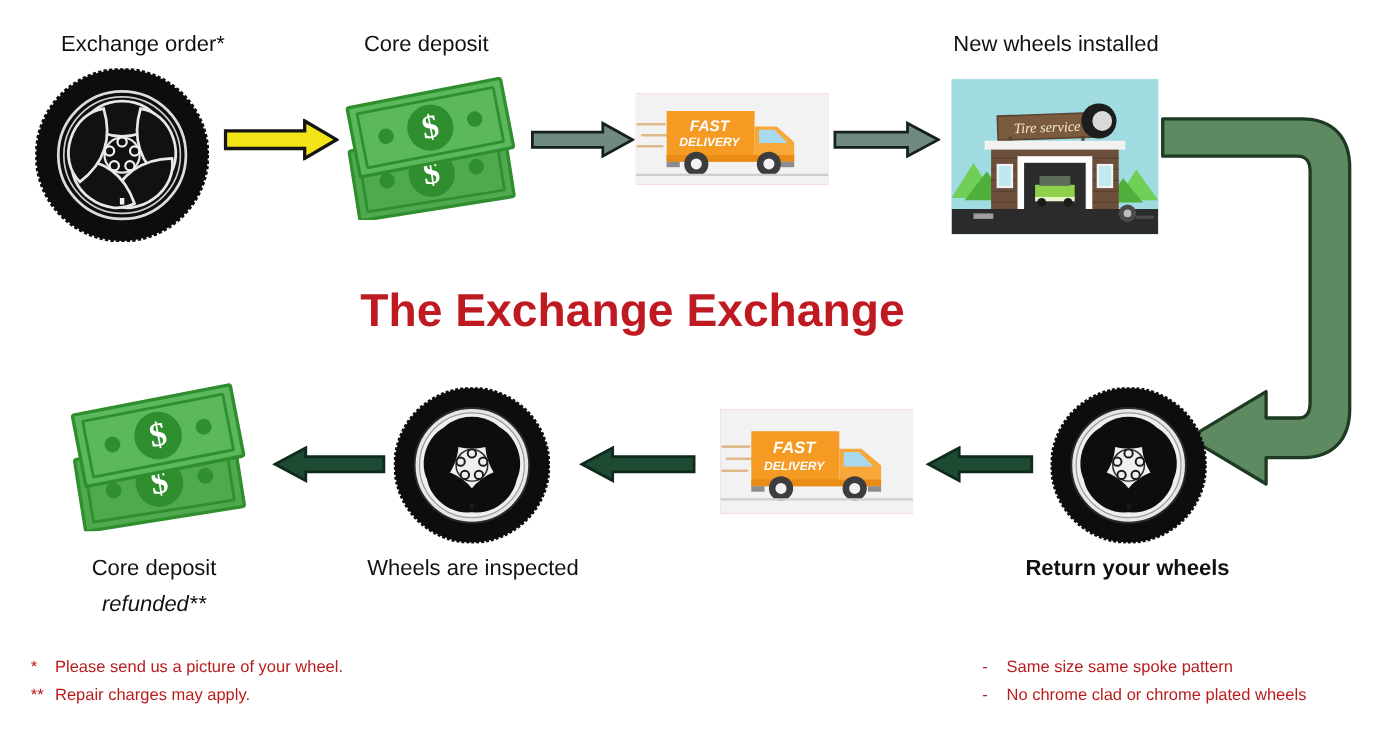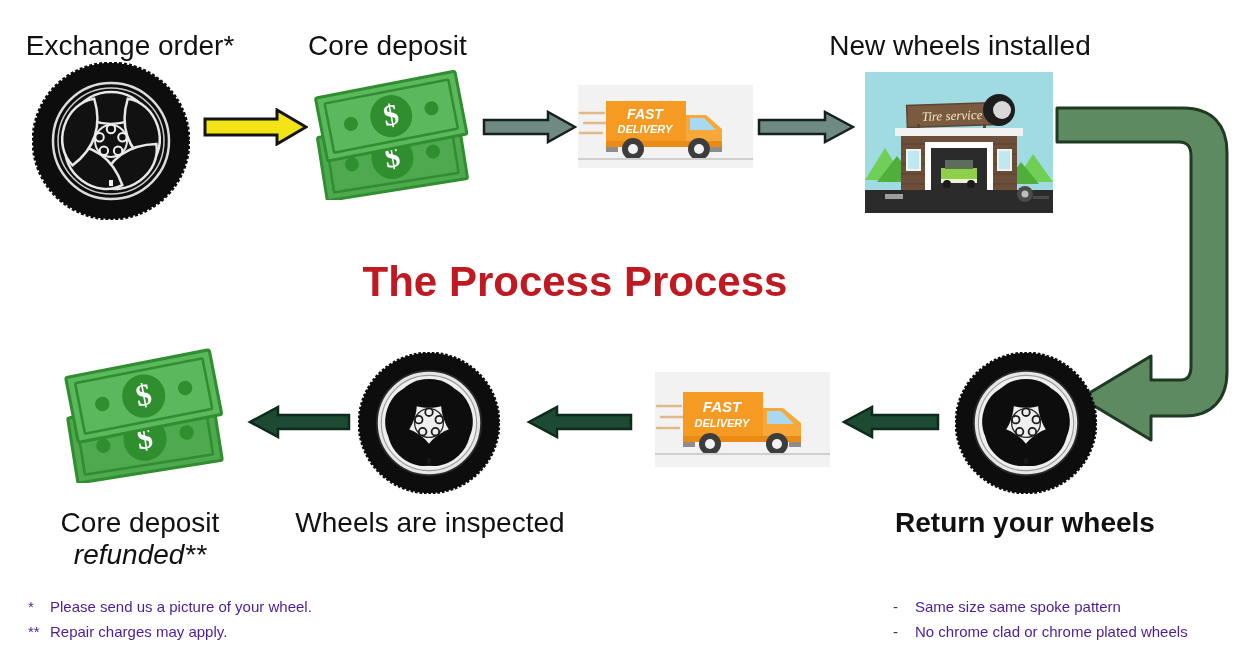--- a/index.html
+++ b/index.html
@@ -17,41 +17,41 @@
     width: 1250px;
     height: 666px;
     background: #ffffff;
     overflow: hidden;
   }
   .abs { position: absolute; }
 
   
   .label {
     font-family: "Liberation Sans", sans-serif;
-    font-size: 28px;
+    font-size: 20px;
     font-weight: 400;
     color: #111111;
     text-align: center;
     line-height: 1.25;
     white-space: nowrap;
   }
 
   .title {
     font-family: "Liberation Sans", sans-serif;
     font-size: 42px;
     font-weight: 700;
     color: #bf1a22;
     text-align: center;
     white-space: nowrap;
   }
 
   .foot {
     font-family: "Liberation Sans", sans-serif;
     font-size: 15px;
-    color: #4c1d95;
+    color: #b91c1c;
     line-height: 1.65;
     white-space: nowrap;
   }
   .foot .mark {
     display: inline-block;
     width: 22px;
   }
 
   
   .arrow-svg { display: block; }
@@ -241,21 +241,21 @@
                L96 276
                L126 276
                C 134 276 136 270 136 262
                L136 52
                C 136 42 132 38 124 38
                L2 38
                Z" fill="#5d8a60" stroke="#1f3a22" stroke-width="3" stroke-linejoin="round"></path>
     </svg>
   </div>
 
-  <div class="abs title" style="left:0px; top:258px; width:1150px;">The Process Process</div>
+  <div class="abs title" style="left:0px; top:258px; width:1150px;">The Exchange Exchange</div>
 
   <div class="abs" style="left:955px; top:352px;">
     <svg width="142" height="142" viewBox="0 0 158 158" xmlns="http://www.w3.org/2000/svg">
       <circle cx="79" cy="79" r="78" fill="#0d0d0d"></circle>
       <circle cx="79" cy="79" r="78" fill="none" stroke="#0d0d0d" stroke-width="3" stroke-dasharray="3 2"></circle>
       <circle cx="79" cy="79" r="58" fill="#e6e6e6" stroke="#2a2a2a" stroke-width="2"></circle>
       <circle cx="79" cy="79" r="53" fill="#efefef" stroke="#9a9a9a" stroke-width="1.2"></circle>
       <g fill="#0d0d0d">
         <path d="M79 30 C 95 30 108 38 114 50 C 101 59 90 62 79 62 C 68 62 57 59 44 50 C 50 38 63 30 79 30 Z" transform="rotate(0 79 79)"></path>
         <path d="M79 30 C 95 30 108 38 114 50 C 101 59 90 62 79 62 C 68 62 57 59 44 50 C 50 38 63 30 79 30 Z" transform="rotate(72 79 79)"></path>

